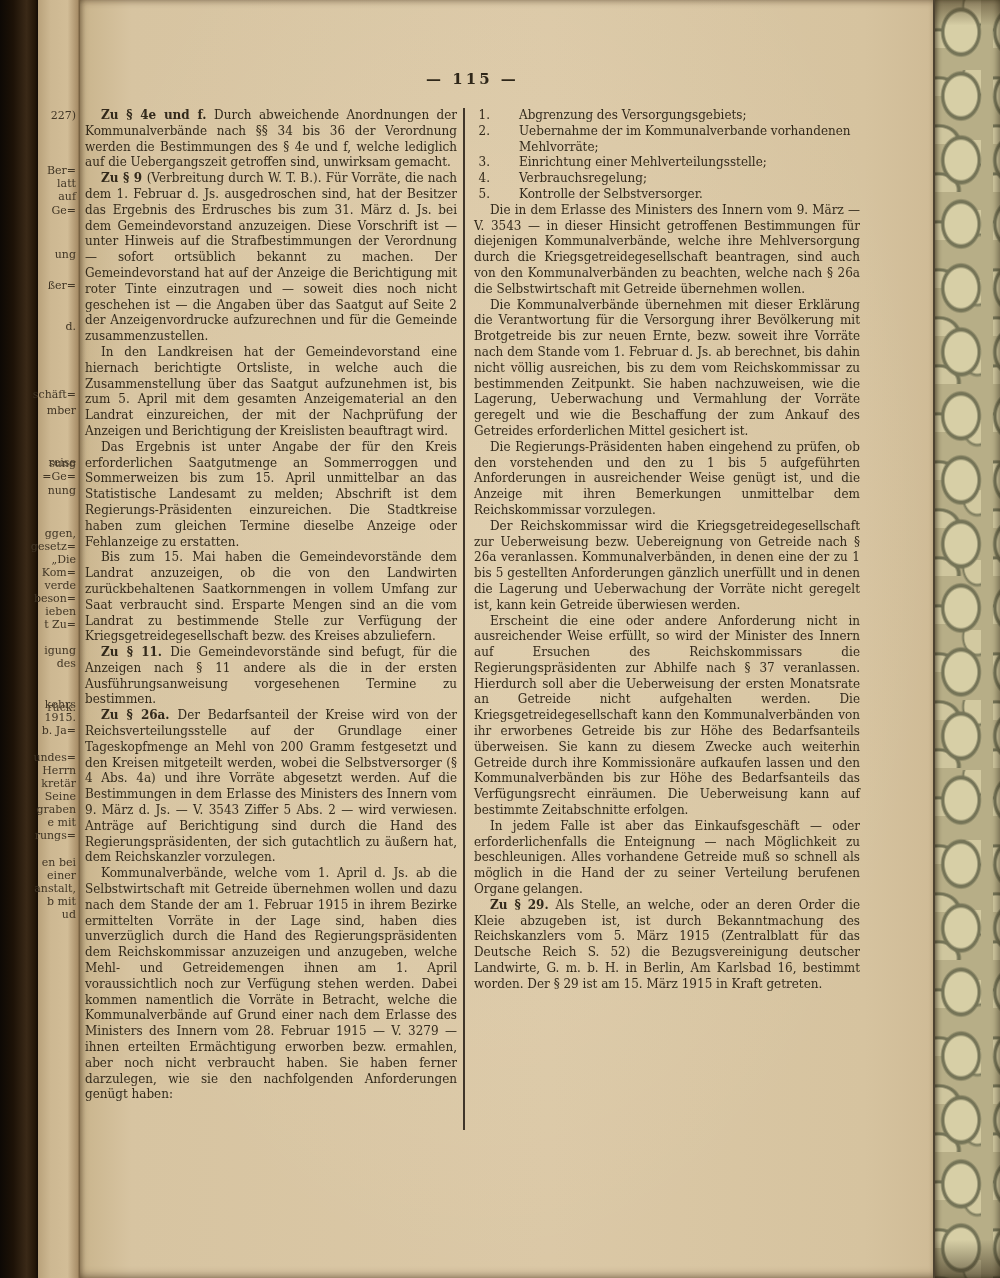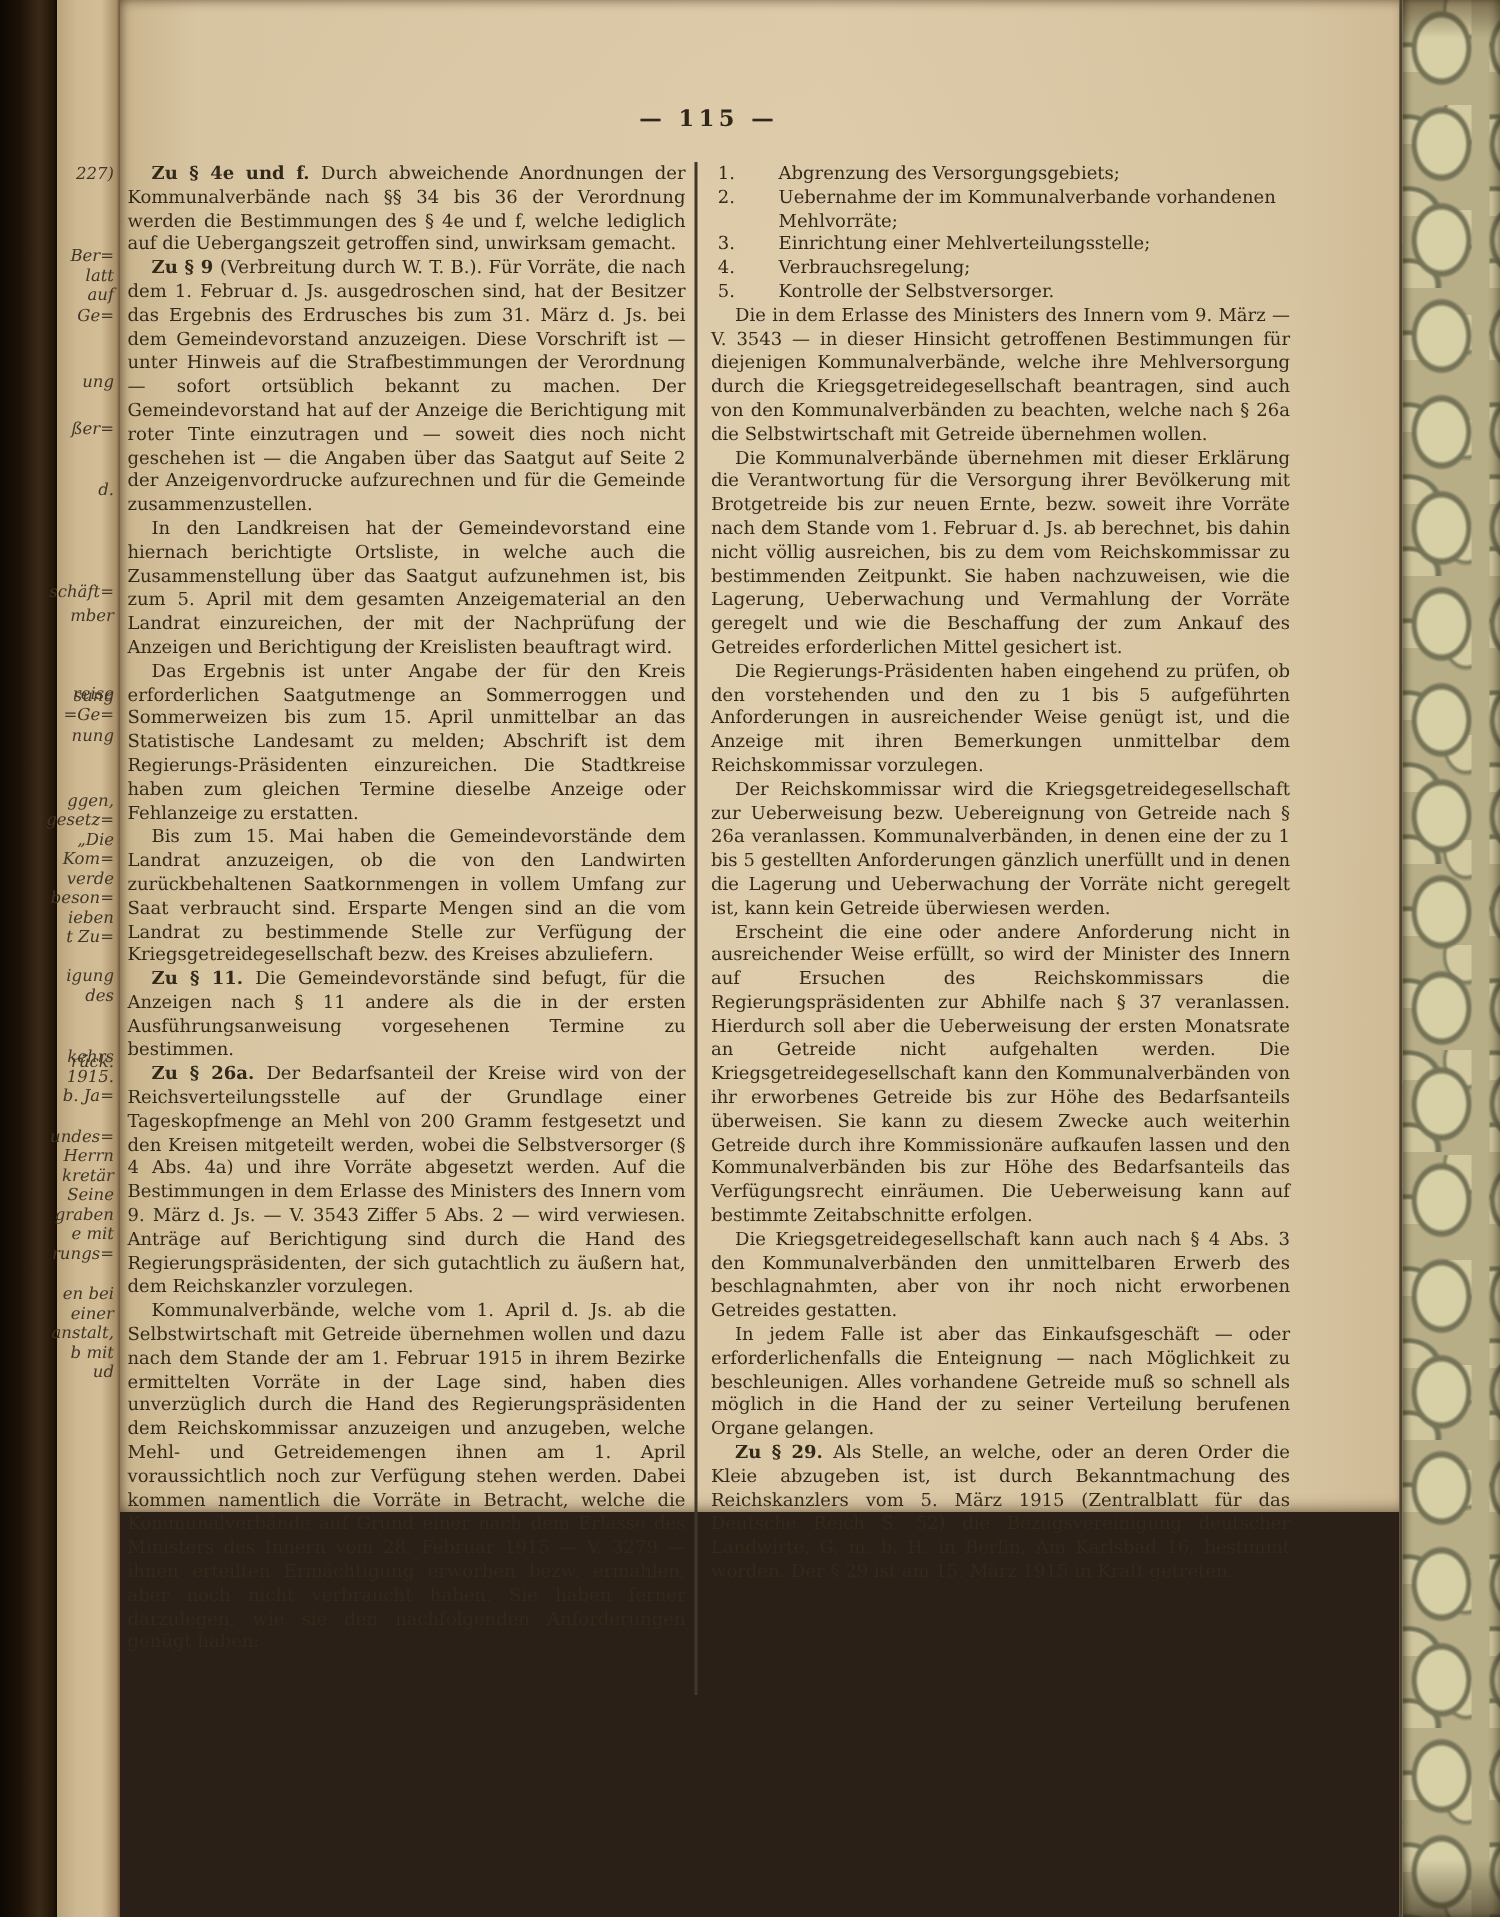--- a/index.html
+++ b/index.html
@@ -11,29 +11,28 @@
   }
   
   .binding {
     position:absolute; left:0; top:0; width:38px; height:1278px;
     background:linear-gradient(90deg,#0d0905 0%, #1d1207 35%, #3a2917 70%, #241708 92%, #120b05 100%);
   }
   
   .prev-page {
     position:absolute; left:38px; top:0; width:42px; height:1278px;
     background:linear-gradient(90deg,#b9a27b 0%, #cdb892 30%, #d2bd97 70%, #a98f69 94%, #6b5638 100%);
-    font-style:italic;
   }
   .frag {
     position:absolute; right:4px;
     font-size:11px; line-height:12px; color:#403525; white-space:nowrap;
   }
   
   .page {
-    position:absolute; left:80px; top:0; width:853px; height:1008px;
+    position:absolute; left:80px; top:0; width:853px; height:1278px;
     background:
       radial-gradient(ellipse at 48% 42%, rgba(255,250,232,0.14), rgba(0,0,0,0) 72%),
       linear-gradient(90deg,#c9b48c 0%, #d7c4a1 6%, #dbc8a6 55%, #d6c39f 92%, #cfbb96 100%);
     box-shadow: inset 4px 0 7px -3px rgba(60,40,20,0.55),
                 inset 0 5px 7px -4px rgba(60,40,20,0.40),
                 inset 0 -7px 9px -5px rgba(60,40,20,0.45);
   }
   .content { position:absolute; left:5px; top:70px; width:775px; }
   .page-number {
     width:775px; text-align:center;
@@ -151,20 +150,19 @@
         </div>
         <div class="li-row">
           <span class="li-num">5.</span>
           <span class="li-text">Kontrolle der Selbstversorger.</span>
         </div>
         <p>Die in dem Erlasse des Ministers des Innern vom 9. März — V. 3543 — in dieser Hinsicht getroffenen Bestimmungen für diejenigen Kommunalverbände, welche ihre Mehlversorgung durch die Kriegsgetreidegesellschaft beantragen, sind auch von den Kommunalverbänden zu beachten, welche nach § 26a die Selbstwirtschaft mit Getreide übernehmen wollen.</p>
         <p>Die Kommunalverbände übernehmen mit dieser Erklärung die Verantwortung für die Versorgung ihrer Bevölkerung mit Brotgetreide bis zur neuen Ernte, bezw. soweit ihre Vorräte nach dem Stande vom 1. Februar d. Js. ab berechnet, bis dahin nicht völlig ausreichen, bis zu dem vom Reichskommissar zu bestimmenden Zeitpunkt. Sie haben nachzuweisen, wie die Lagerung, Ueberwachung und Vermahlung der Vorräte geregelt und wie die Beschaffung der zum Ankauf des Getreides erforderlichen Mittel gesichert ist.</p>
         <p>Die Regierungs-Präsidenten haben eingehend zu prüfen, ob den vorstehenden und den zu 1 bis 5 aufgeführten Anforderungen in ausreichender Weise genügt ist, und die Anzeige mit ihren Bemerkungen unmittelbar dem Reichskommissar vorzulegen.</p>
         <p>Der Reichskommissar wird die Kriegsgetreidegesellschaft zur Ueberweisung bezw. Uebereignung von Getreide nach § 26a veranlassen. Kommunalverbänden, in denen eine der zu 1 bis 5 gestellten Anforderungen gänzlich unerfüllt und in denen die Lagerung und Ueberwachung der Vorräte nicht geregelt ist, kann kein Getreide überwiesen werden.</p>
         <p>Erscheint die eine oder andere Anforderung nicht in ausreichender Weise erfüllt, so wird der Minister des Innern auf Ersuchen des Reichskommissars die Regierungspräsidenten zur Abhilfe nach § 37 veranlassen. Hierdurch soll aber die Ueberweisung der ersten Monatsrate an Getreide nicht aufgehalten werden. Die Kriegsgetreidegesellschaft kann den Kommunalverbänden von ihr erworbenes Getreide bis zur Höhe des Bedarfsanteils überweisen. Sie kann zu diesem Zwecke auch weiterhin Getreide durch ihre Kommissionäre aufkaufen lassen und den Kommunalverbänden bis zur Höhe des Bedarfsanteils das Verfügungsrecht einräumen. Die Ueberweisung kann auf bestimmte Zeitabschnitte erfolgen.</p>
-        <p>Die Kriegsgetreidegesellschaft kann auch nach § 4 Abs. 3 den Kommunalverbänden den unmittelbaren Erwerb des beschlagnahmten, aber von ihr noch nicht erworbenen Getreides gestatten.</p>
         <p>In jedem Falle ist aber das Einkaufsgeschäft — oder erforderlichenfalls die Enteignung — nach Möglichkeit zu beschleunigen. Alles vorhandene Getreide muß so schnell als möglich in die Hand der zu seiner Verteilung berufenen Organe gelangen.</p>
         <p><span class="lead">Zu § 29. </span>Als Stelle, an welche, oder an deren Order die Kleie abzugeben ist, ist durch Bekanntmachung des Reichskanzlers vom 5. März 1915 (Zentralblatt für das Deutsche Reich S. 52) die Bezugsvereinigung deutscher Landwirte, G. m. b. H. in Berlin, Am Karlsbad 16, bestimmt worden. Der § 29 ist am 15. März 1915 in Kraft getreten.</p>
       </div>
   </div>
 </div>
 
 <div class="marble"></div>
 
 </body></html>

